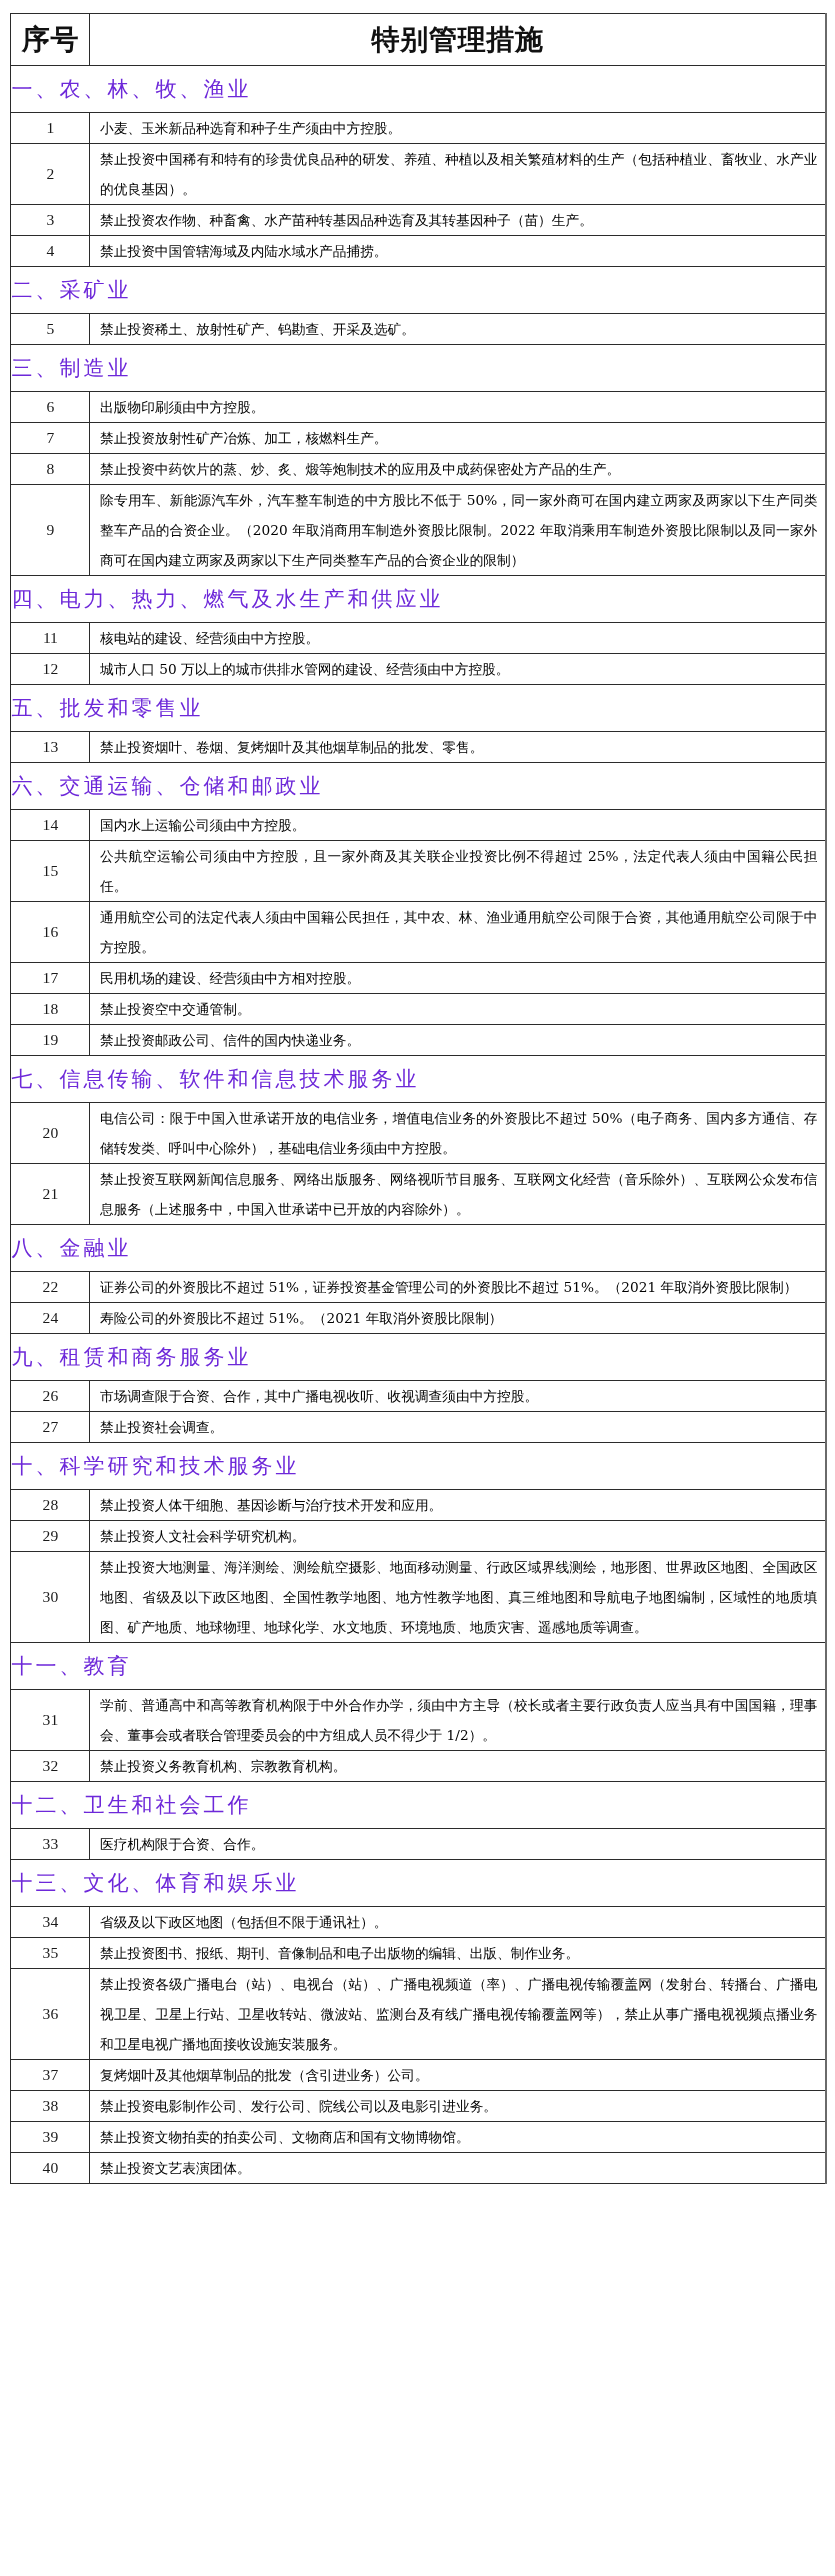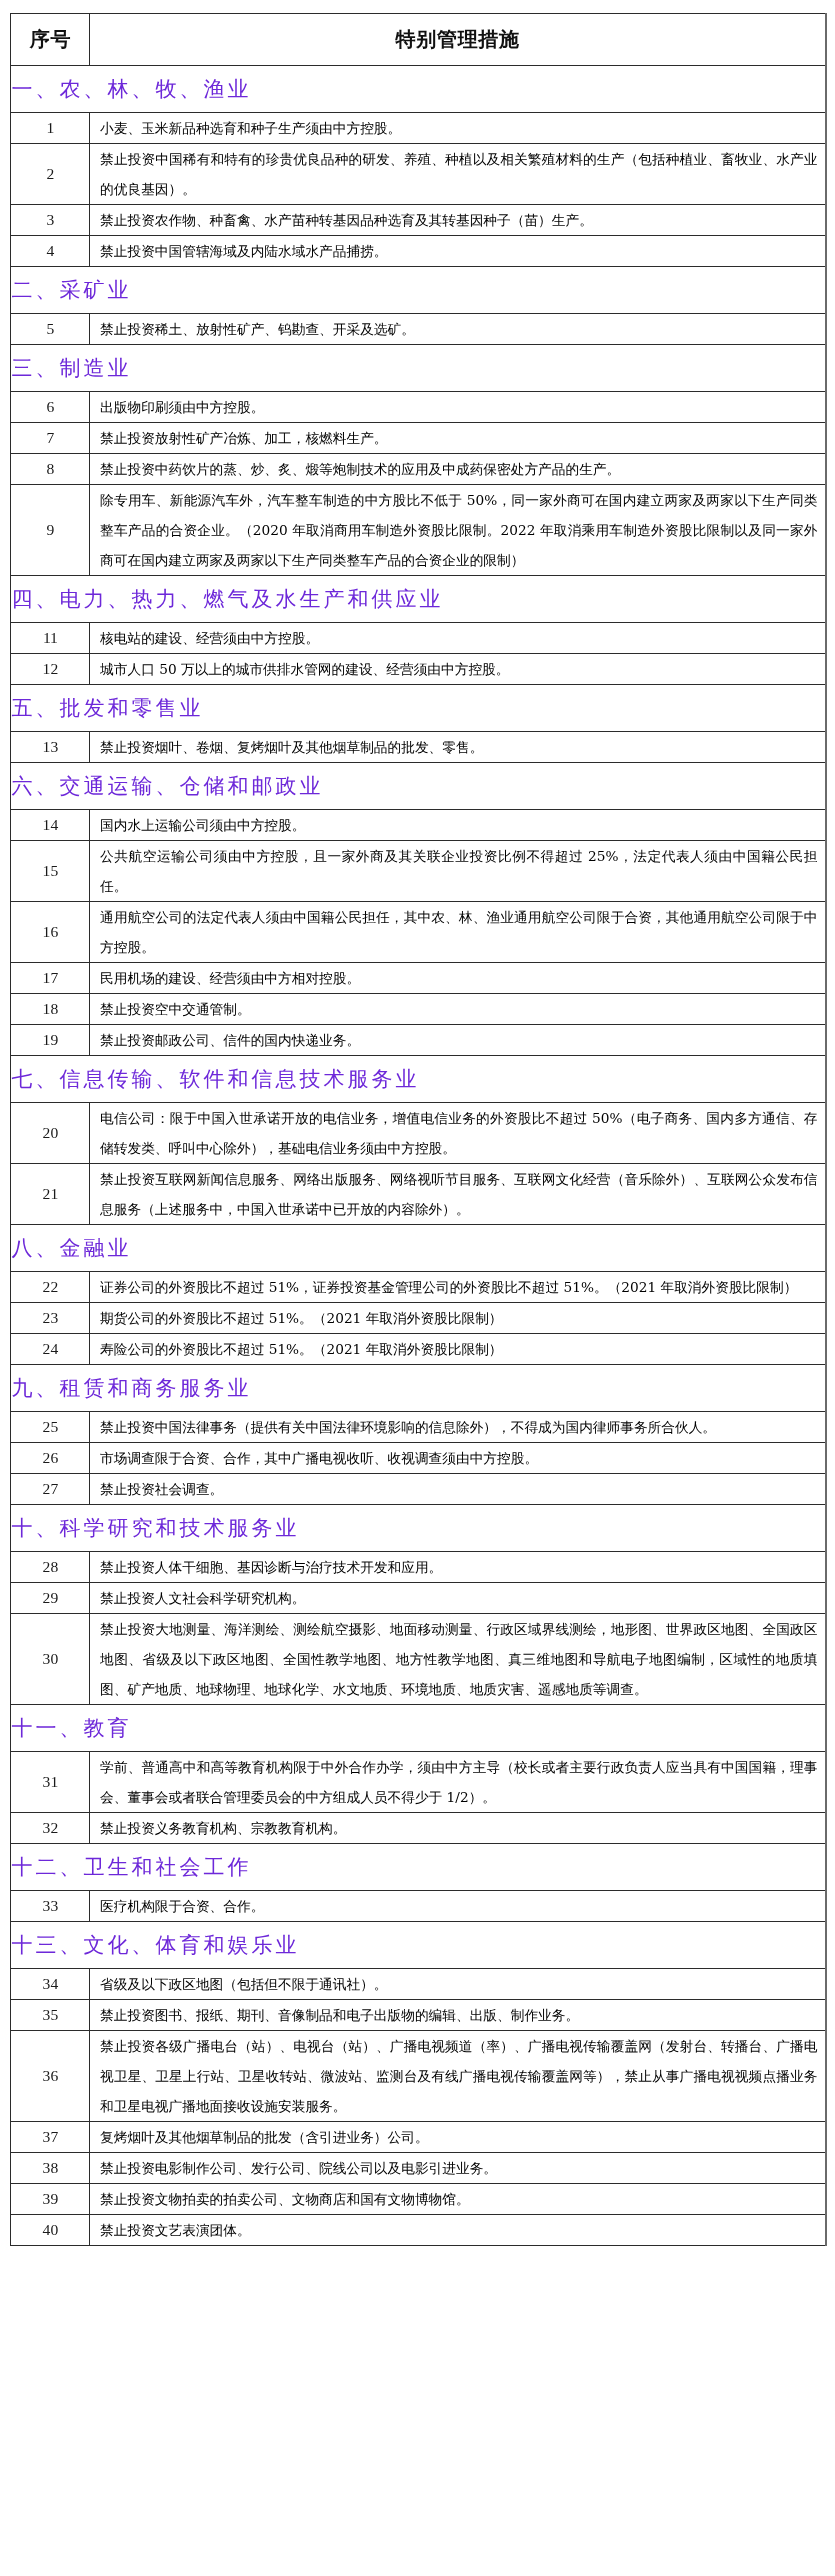--- a/index.html
+++ b/index.html
@@ -17,21 +17,21 @@
     padding: 0;
     vertical-align: middle;
   }
   table.measures tr > *:last-child { border-right: 2.2px solid #6a6a6a; }
   col.c-num { width: 79px; }
   col.c-text { width: 736px; }
   .hdr th {
     height: 51px;
     font-family: "DejaVu Sans", "Liberation Sans", sans-serif;
     font-weight: bold;
-    font-size: 20px;
+    font-size: 28px;
     color: #111;
     letter-spacing: 0.7px;
   }
   .cat td {
     height: 46px;
     font-size: 21px;
     padding-left: 28px;
     letter-spacing: 3px;
     color: #6d28d9;
     font-family: "DejaVu Serif", "Liberation Serif", serif;
@@ -167,33 +167,25 @@
           <td class="txt">禁止投资互联网新闻信息服务、网络出版服务、网络视听节目服务、互联网文化经营（音乐除外）、互联网公众发布信息服务（上述服务中，中国入世承诺中已开放的内容除外）。</td>
         </tr>
         <tr class="cat">
           <td colspan="2">八、金融业</td>
         </tr>
         <tr class="item">
           <td class="num">22</td>
           <td class="txt">证券公司的外资股比不超过 51%，证券投资基金管理公司的外资股比不超过 51%。（2021 年取消外资股比限制）</td>
         </tr>
         <tr class="item">
-          <td class="num">23</td>
-          <td class="txt">期货公司的外资股比不超过 51%。（2021 年取消外资股比限制）</td>
-        </tr>
-        <tr class="item">
           <td class="num">24</td>
           <td class="txt">寿险公司的外资股比不超过 51%。（2021 年取消外资股比限制）</td>
         </tr>
         <tr class="cat">
           <td colspan="2">九、租赁和商务服务业</td>
-        </tr>
-        <tr class="item">
-          <td class="num">25</td>
-          <td class="txt">禁止投资中国法律事务（提供有关中国法律环境影响的信息除外），不得成为国内律师事务所合伙人。</td>
         </tr>
         <tr class="item">
           <td class="num">26</td>
           <td class="txt">市场调查限于合资、合作，其中广播电视收听、收视调查须由中方控股。</td>
         </tr>
         <tr class="item">
           <td class="num">27</td>
           <td class="txt">禁止投资社会调查。</td>
         </tr>
         <tr class="cat">

